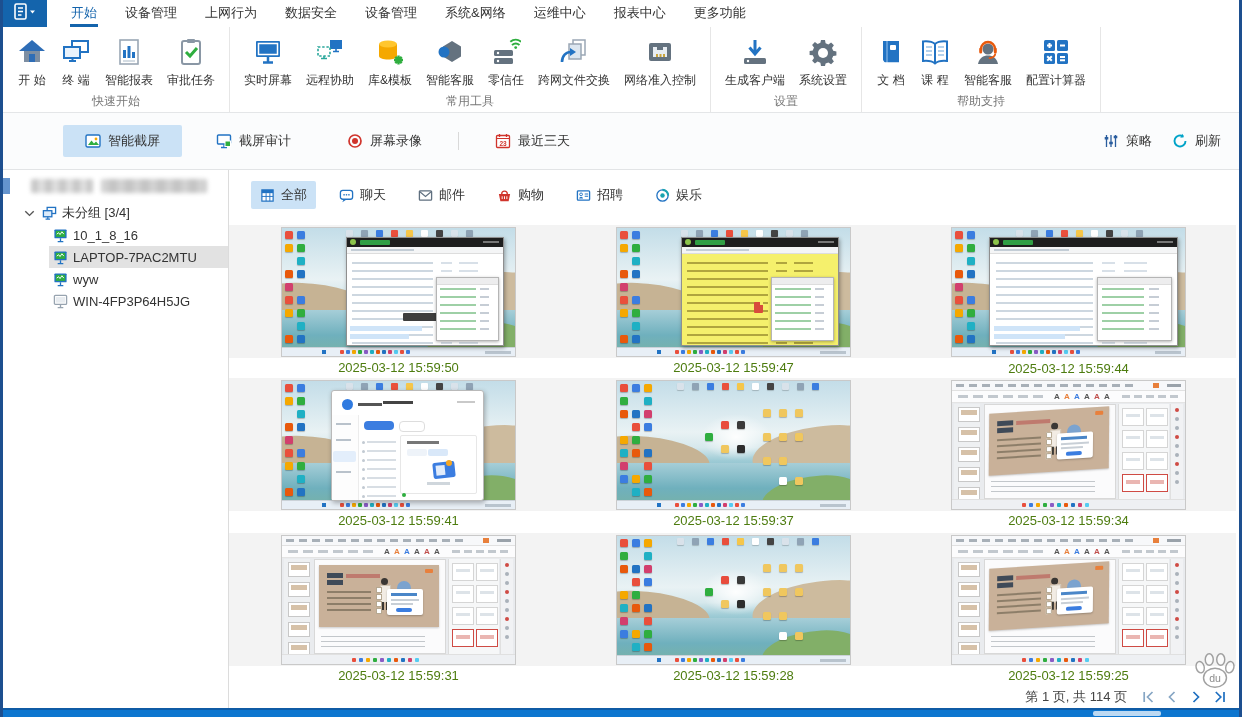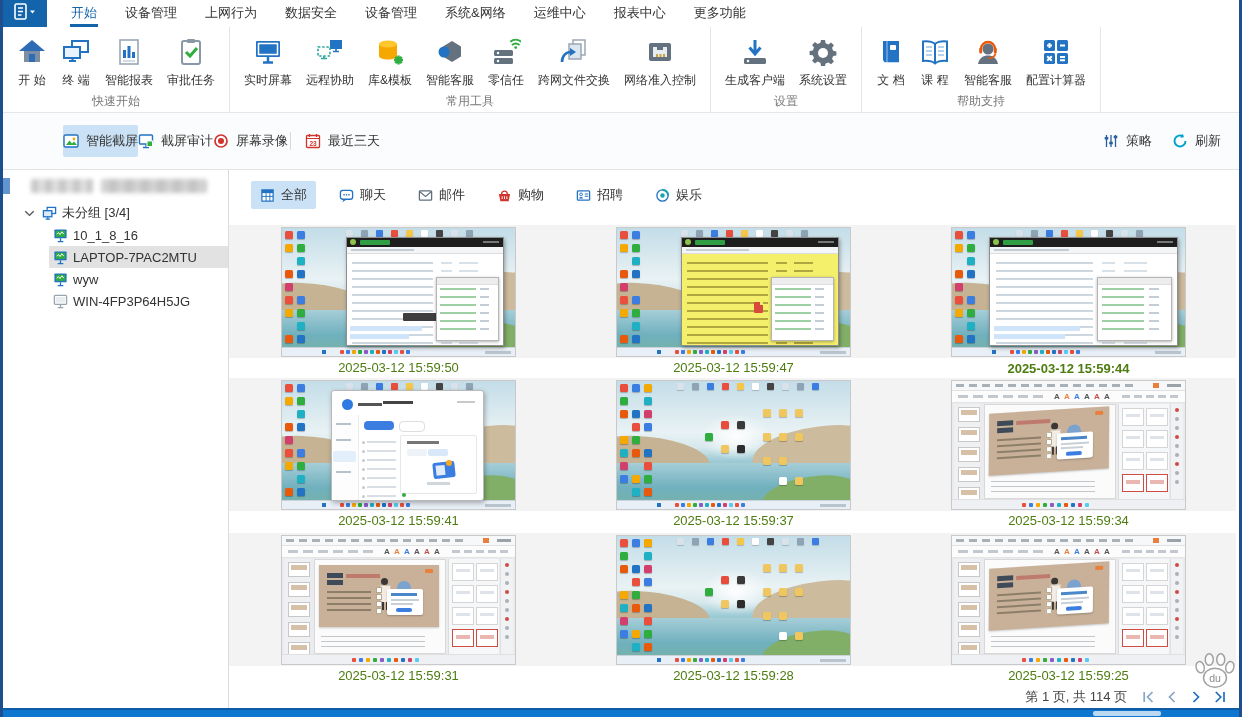--- a/index.html
+++ b/index.html
@@ -24,21 +24,21 @@
   .ritems{display:flex;align-items:flex-end;flex:1;}
   .ritem{display:flex;flex-direction:column;align-items:center;justify-content:flex-start;padding:0 7px;cursor:pointer;}
   .ricon{height:34px;display:flex;align-items:center;justify-content:center;margin-bottom:3px;}
   .ricon svg{width:30px;height:30px;}
   .rlabel{font-size:12px;color:#333;white-space:nowrap;}
   .glabel{text-align:center;font-size:12px;color:#777;padding:4px 0 1px;}
 
   
   .toolbar2{position:absolute;left:0;right:0;top:113px;height:57px;background:#fbfcfd;border-bottom:1px solid #e2e4e6;
             display:flex;align-items:center;padding:0 16px 0 60px;box-sizing:border-box;z-index:8;}
-  .tbtn{display:flex;align-items:center;gap:7px;font-size:13px;color:#333;padding:7px 0;border-radius:2px;cursor:pointer;white-space:nowrap;}
+  .tbtn{display:flex;align-items:center;gap:7px;font-size:13px;color:#333;padding:7px 22px;border-radius:2px;margin-right:12px;cursor:pointer;white-space:nowrap;}
   .tbtn.selected{background:#cbe2f6;}
   .tbtn svg{width:16px;height:16px;flex:none;}
   .tsep{width:1px;height:18px;background:#d9d9d9;margin:0 14px 0 2px;}
   .tb-right{margin-left:auto;display:flex;align-items:center;gap:16px;}
   .tb-right .tbtn{margin-right:0;padding:5px 2px;}
 
   
   .sidebar{position:absolute;left:0;top:170px;width:225px;bottom:7px;background:#fff;border-right:1px solid #dcdcdc;z-index:5;}
   .search-row{display:flex;align-items:center;gap:7px;margin:7px 8px 0 8px;padding:4px 2px 5px;border-bottom:1px solid #c9c9c9;}
   .search-row svg{width:14px;height:14px;flex:none;}
@@ -846,21 +846,21 @@
                 <div style="position: absolute; left: 5%; top: 34px; width: 58%; height: 2px; background: rgb(158, 208, 166);"></div>
                 <div style="position: absolute; left: 70%; top: 34px; width: 14%; height: 2px; background: rgb(198, 205, 213);"></div>
                 <div style="position: absolute; left: 5%; top: 42px; width: 58%; height: 2px; background: rgb(158, 208, 166);"></div>
                 <div style="position: absolute; left: 70%; top: 42px; width: 14%; height: 2px; background: rgb(198, 205, 213);"></div>
                 <div style="position: absolute; left: 5%; top: 50px; width: 58%; height: 2px; background: rgb(158, 208, 166);"></div>
                 <div style="position: absolute; left: 70%; top: 50px; width: 14%; height: 2px; background: rgb(198, 205, 213);"></div>
               </div>
             </div>
           </div>
         </div>
-        <div class="tstamp" style="left: 948px; top: 361px; font-weight: bold;">2025-03-12 15:59:44</div>
+        <div class="tstamp" style="left: 948px; top: 361px;">2025-03-12 15:59:44</div>
         <div class="thumb" style="left: 278px; top: 380px;">
           <div class="scene">
             <div style="position: absolute; inset: 0px; background: linear-gradient(rgb(195, 221, 232) 0%, rgb(233, 242, 244) 40%, rgb(214, 232, 236) 52%, rgb(159, 204, 214) 62%, rgb(116, 178, 192) 75%, rgb(104, 169, 182) 100%);"></div>
             <div style="position: absolute; left: 36%; top: 26%; width: 70px; height: 46px; background: radial-gradient(closest-side, rgba(255, 255, 255, 0.95), rgba(255, 255, 255, 0));"></div>
             <div style="position: absolute; left: -12%; top: 44%; width: 52%; height: 34%; background: rgb(198, 179, 148); border-radius: 45% 55% 40% 60%; transform: rotate(5deg);"></div>
             <div style="position: absolute; right: -14%; top: 36%; width: 56%; height: 40%; background: rgb(205, 187, 158); border-radius: 55% 45% 60% 40%; transform: rotate(-7deg);"></div>
             <div style="position: absolute; left: 0px; top: 64%; width: 100%; height: 36%; background: linear-gradient(rgb(166, 206, 216), rgb(111, 176, 189) 55%, rgb(121, 178, 164));"></div>
             <div style="position: absolute; right: -6%; top: 74%; width: 44%; height: 30%; background: rgb(130, 175, 104); border-radius: 60% 40% 0px 0px / 70% 50% 0px 0px; transform: rotate(-3deg);"></div>
             <div style="position: absolute; left: 3px; top: 3px; width: 8px; height: 8px; border-radius: 1.5px; background: rgb(233, 79, 60); box-shadow: rgba(0, 0, 0, 0.25) 0px 1px 1px;"></div>
             <div style="position: absolute; left: 15px; top: 3px; width: 8px; height: 8px; border-radius: 1.5px; background: rgb(59, 125, 224); box-shadow: rgba(0, 0, 0, 0.25) 0px 1px 1px;"></div>

